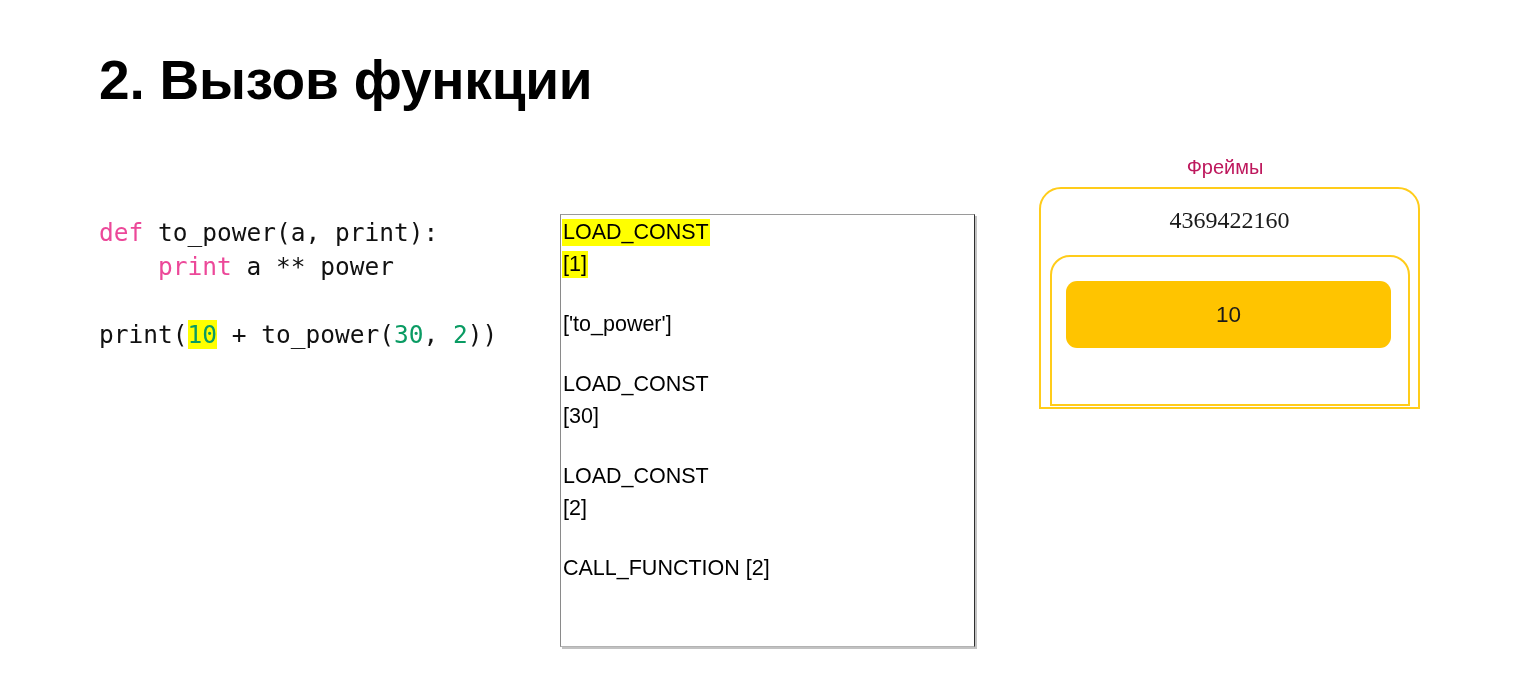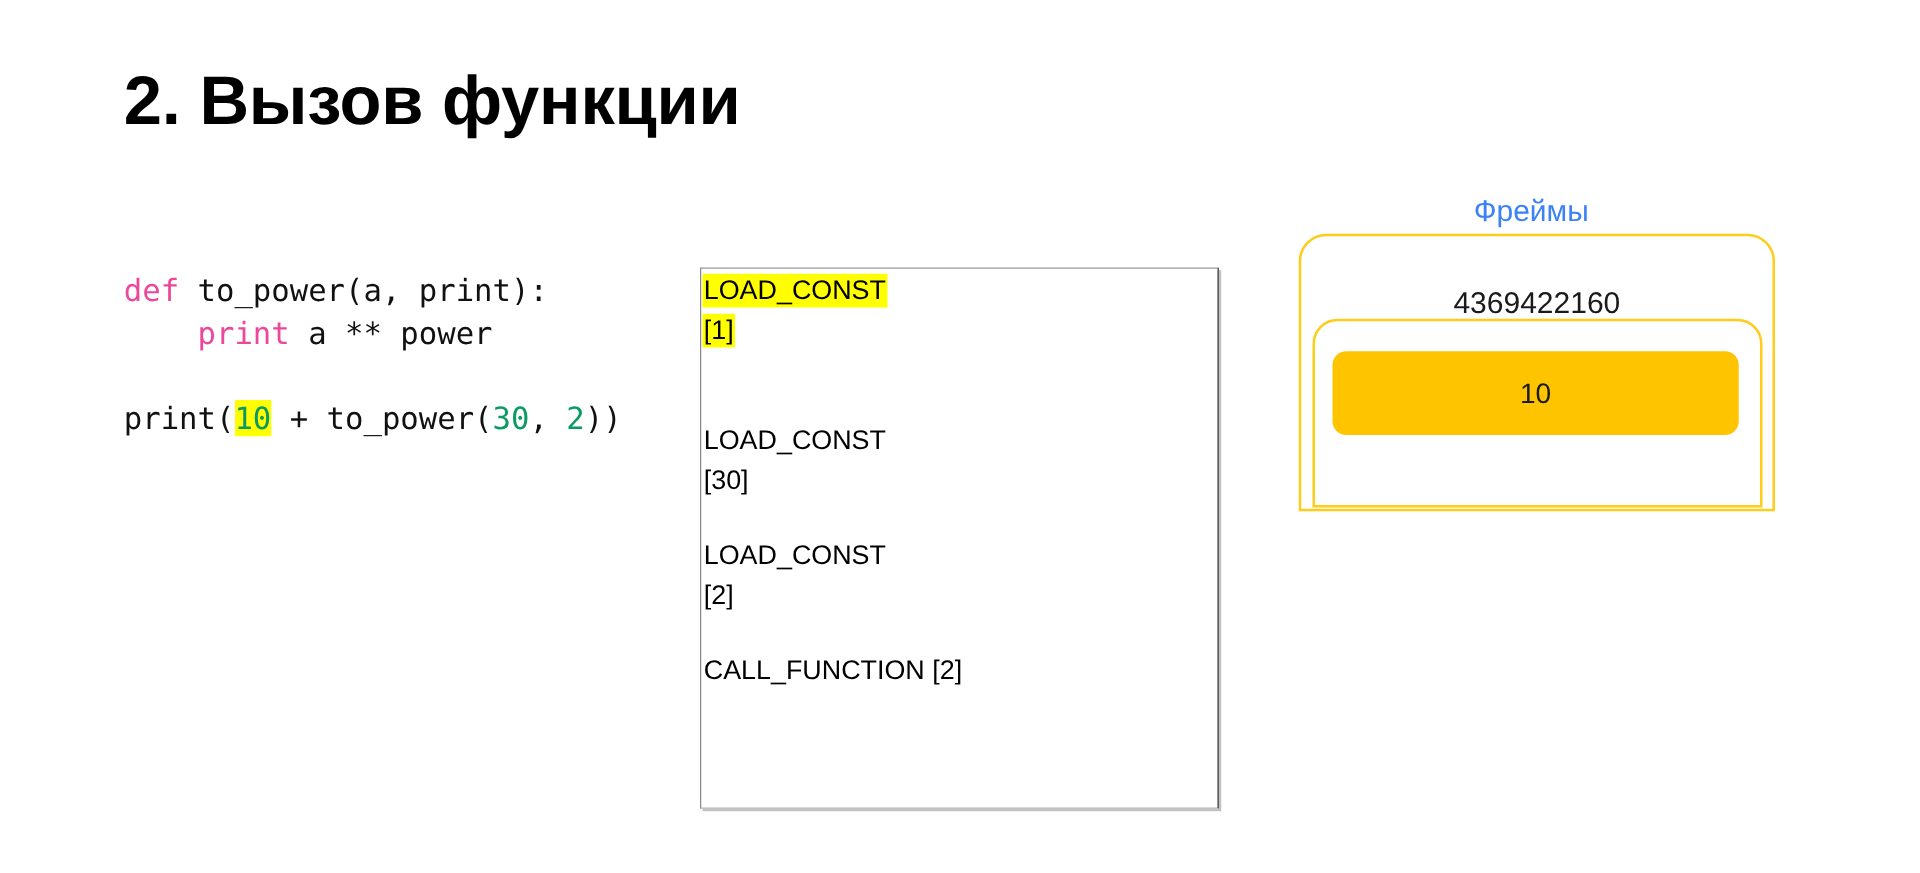--- a/index.html
+++ b/index.html
@@ -95,22 +95,22 @@
     width: 400px;
     height: 265px;
   }
   #frames-caption {
     position: absolute;
     left: 0;
     top: 6px;
     width: 390px;
     text-align: center;
     font-family: "Liberation Sans", sans-serif;
-    font-size: 24px;
-    color: #3b82f6;
+    font-size: 20px;
+    color: #be185d;
     white-space: nowrap;
   }
   .frame-box {
     position: absolute;
     box-sizing: border-box;
     background: transparent;
     border: 2px solid #FFCC1A;
     border-bottom-width: 2px;
     border-radius: 22px 22px 0 0;
   }
@@ -126,25 +126,24 @@
     width: 360px;
     height: 151px;
     border-radius: 20px 20px 0 0;
   }
   #frame-outer-value {
     position: absolute;
     left: 9px;
     top: 57px;
     width: 381px;
     text-align: center;
-    font-family: Liberation Sans, sans-serif;
+    font-family: Liberation Serif, serif;
     font-size: 24px;
     color: #1a1a1a;
     white-space: nowrap;
-    margin-top: 22px;
   }
   #stack-value-10 {
     position: absolute;
     left: 36px;
     top: 131px;
     width: 325px;
     height: 67px;
     background: #FFC400;
     border-radius: 11px;
     display: flex;
@@ -162,20 +161,21 @@
 
 <div id="code-block"><div><span class="kw">def</span><span> to_power(a, print):</span></div><div><span>    </span><span class="kw">print</span><span> a ** power</span></div><div class="blankln">&nbsp;</div><div><span>print(</span><span class="num-hl">10</span><span> + to_power(</span><span class="num">30</span><span>, </span><span class="num">2</span><span>))</span></div></div>
 
 <div id="bytecode-panel">
     <div class="bc-group" id="bc-first">
       <div class="bc-line hl"><span class="txt">LOAD_CONST</span></div>
       <div class="bc-line hl"><span class="txt">[1]</span></div>
     </div>
     <div class="bc-gap"></div>
     <div class="bc-group">
+      <div class="bc-line"><span class="txt">['to_power']</span></div>
     </div>
     <div class="bc-gap"></div>
     <div class="bc-group">
       <div class="bc-line"><span class="txt">LOAD_CONST</span></div>
       <div class="bc-line"><span class="txt">[30]</span></div>
     </div>
     <div class="bc-gap"></div>
     <div class="bc-group">
       <div class="bc-line"><span class="txt">LOAD_CONST</span></div>
       <div class="bc-line"><span class="txt">[2]</span></div>

